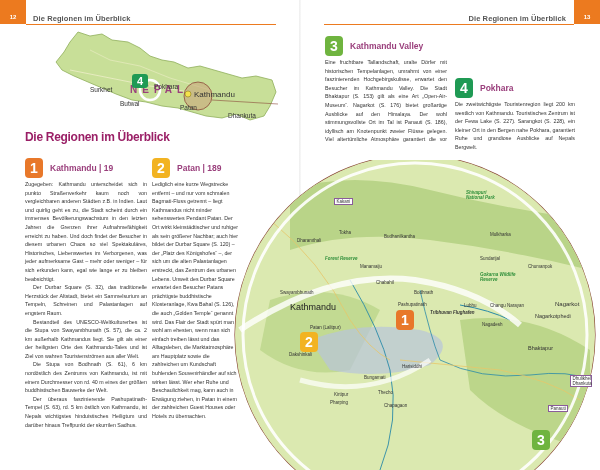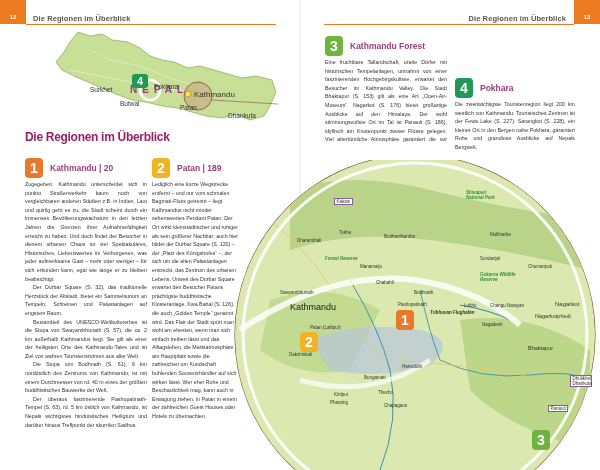--- a/index.html
+++ b/index.html
@@ -77,21 +77,21 @@
       <span class="city" style="left:70px;top:70px;">Butwal</span>
       <span class="city" style="left:130px;top:74px;">Patan</span>
       <span class="city" style="left:178px;top:82px;">Dhankuta</span>
       <div class="badge-small" style="left:82px;top:44px;background:#1f9a54;">4</div>
     </div>
 
     <div class="section-title">Die Regionen im Überblick</div>
 
     <div class="region-head" style="left:25px;top:158px;">
       <div class="num-badge" style="background:#e8782a;">1</div>
-      <span class="region-title">Kathmandu | 20</span>
+      <span class="region-title">Kathmandu | 19</span>
     </div>
     <div class="col-text" style="left:25px;top:180px;width:122px;">
       <p>Zugegeben: Kathmandu unterscheidet sich in punkto Straßenverkehr kaum noch von vergleichbaren anderen Städten z.B. in Indien. Laut und quirlig geht es zu, die Stadt scheint durch ein immenses Bevölkerungswachstum in den letzten Jahren die Grenzen ihrer Aufnahmefähigkeit erreicht zu haben. Und doch findet der Besucher in diesem urbanen Chaos so viel Spektakuläres, Historisches, Liebenswertes im Verborgenen, was jeder aufmerksame Gast – mehr oder weniger – für sich erkunden kann, egal wie lange er zu bleiben beabsichtigt.</p>
       <p>Der Durbar Square (S. 32), das traditionelle Herzstück der Altstadt, bietet ein Sammelsurium an Tempeln, Schreinen und Palastanlagen auf engstem Raum.</p>
       <p>Bestandteil des UNESCO-Weltkulturerbes ist die Stupa von Swayambhunath (S. 57), die ca. 2 km außerhalb Kathmandus liegt. Sie gilt als einer der heiligsten Orte des Kathmandu-Tales und ist Ziel von wahren Touristenströmen aus aller Welt.</p>
       <p>Die Stupa von Bodhnath (S. 61), 6 km nordöstlich des Zentrums von Kathmandu, ist mit einem Durchmesser von rd. 40 m eines der größten buddhistischen Bauwerke der Welt.</p>
       <p>Der überaus faszinierende Pashupatinath-Tempel (S. 63), rd. 5 km östlich von Kathmandu, ist Nepals wichtigstes hinduistisches Heiligtum und darüber hinaus Treffpunkt der skurrilen Sadhus.</p>
     </div>
 
     <div class="region-head" style="left:152px;top:158px;">
@@ -105,21 +105,21 @@
 
   <div class="page-right">
     <div class="pn-tab pn-right">
         <span>13</span>
       </div>
     <div class="running-head rh-right">Die Regionen im Überblick</div>
     <div class="rule rule-right"></div>
 
     <div class="region-head" style="left:25px;top:36px;">
       <div class="num-badge" style="background:#6fb43f;">3</div>
-      <span class="region-title">Kathmandu Forest</span>
+      <span class="region-title">Kathmandu Valley</span>
     </div>
     <div class="col-text" style="left:25px;top:58px;width:122px;height:86px;overflow:hidden;">
       <p>Eine fruchtbare Tallandschaft, uralte Dörfer mit historischen Tempelanlagen, umrahmt von einer faszinierenden Hochgebirgskulisse, erwartet den Besucher im Kathmandu Valley. Die Stadt Bhaktapur (S. 153) gilt als eine Art „Open-Air-Museum“. Nagarkot (S. 176) bietet großartige Ausblicke auf den Himalaya. Der wohl stimmungsvollste Ort im Tal ist Panauti (S. 186), idyllisch am Knotenpunkt zweier Flüsse gelegen. Viel altertümliche Atmosphäre garantiert die vor allem von Newar bewohnte Stadt Kirtipur (S. 203).</p>
     </div>
 
     <div class="region-head" style="left:155px;top:78px;">
       <div class="num-badge" style="background:#1f9a54;">4</div>
       <span class="region-title">Pokhara</span>
     </div>
     <div class="col-text" style="left:155px;top:100px;width:120px;">

